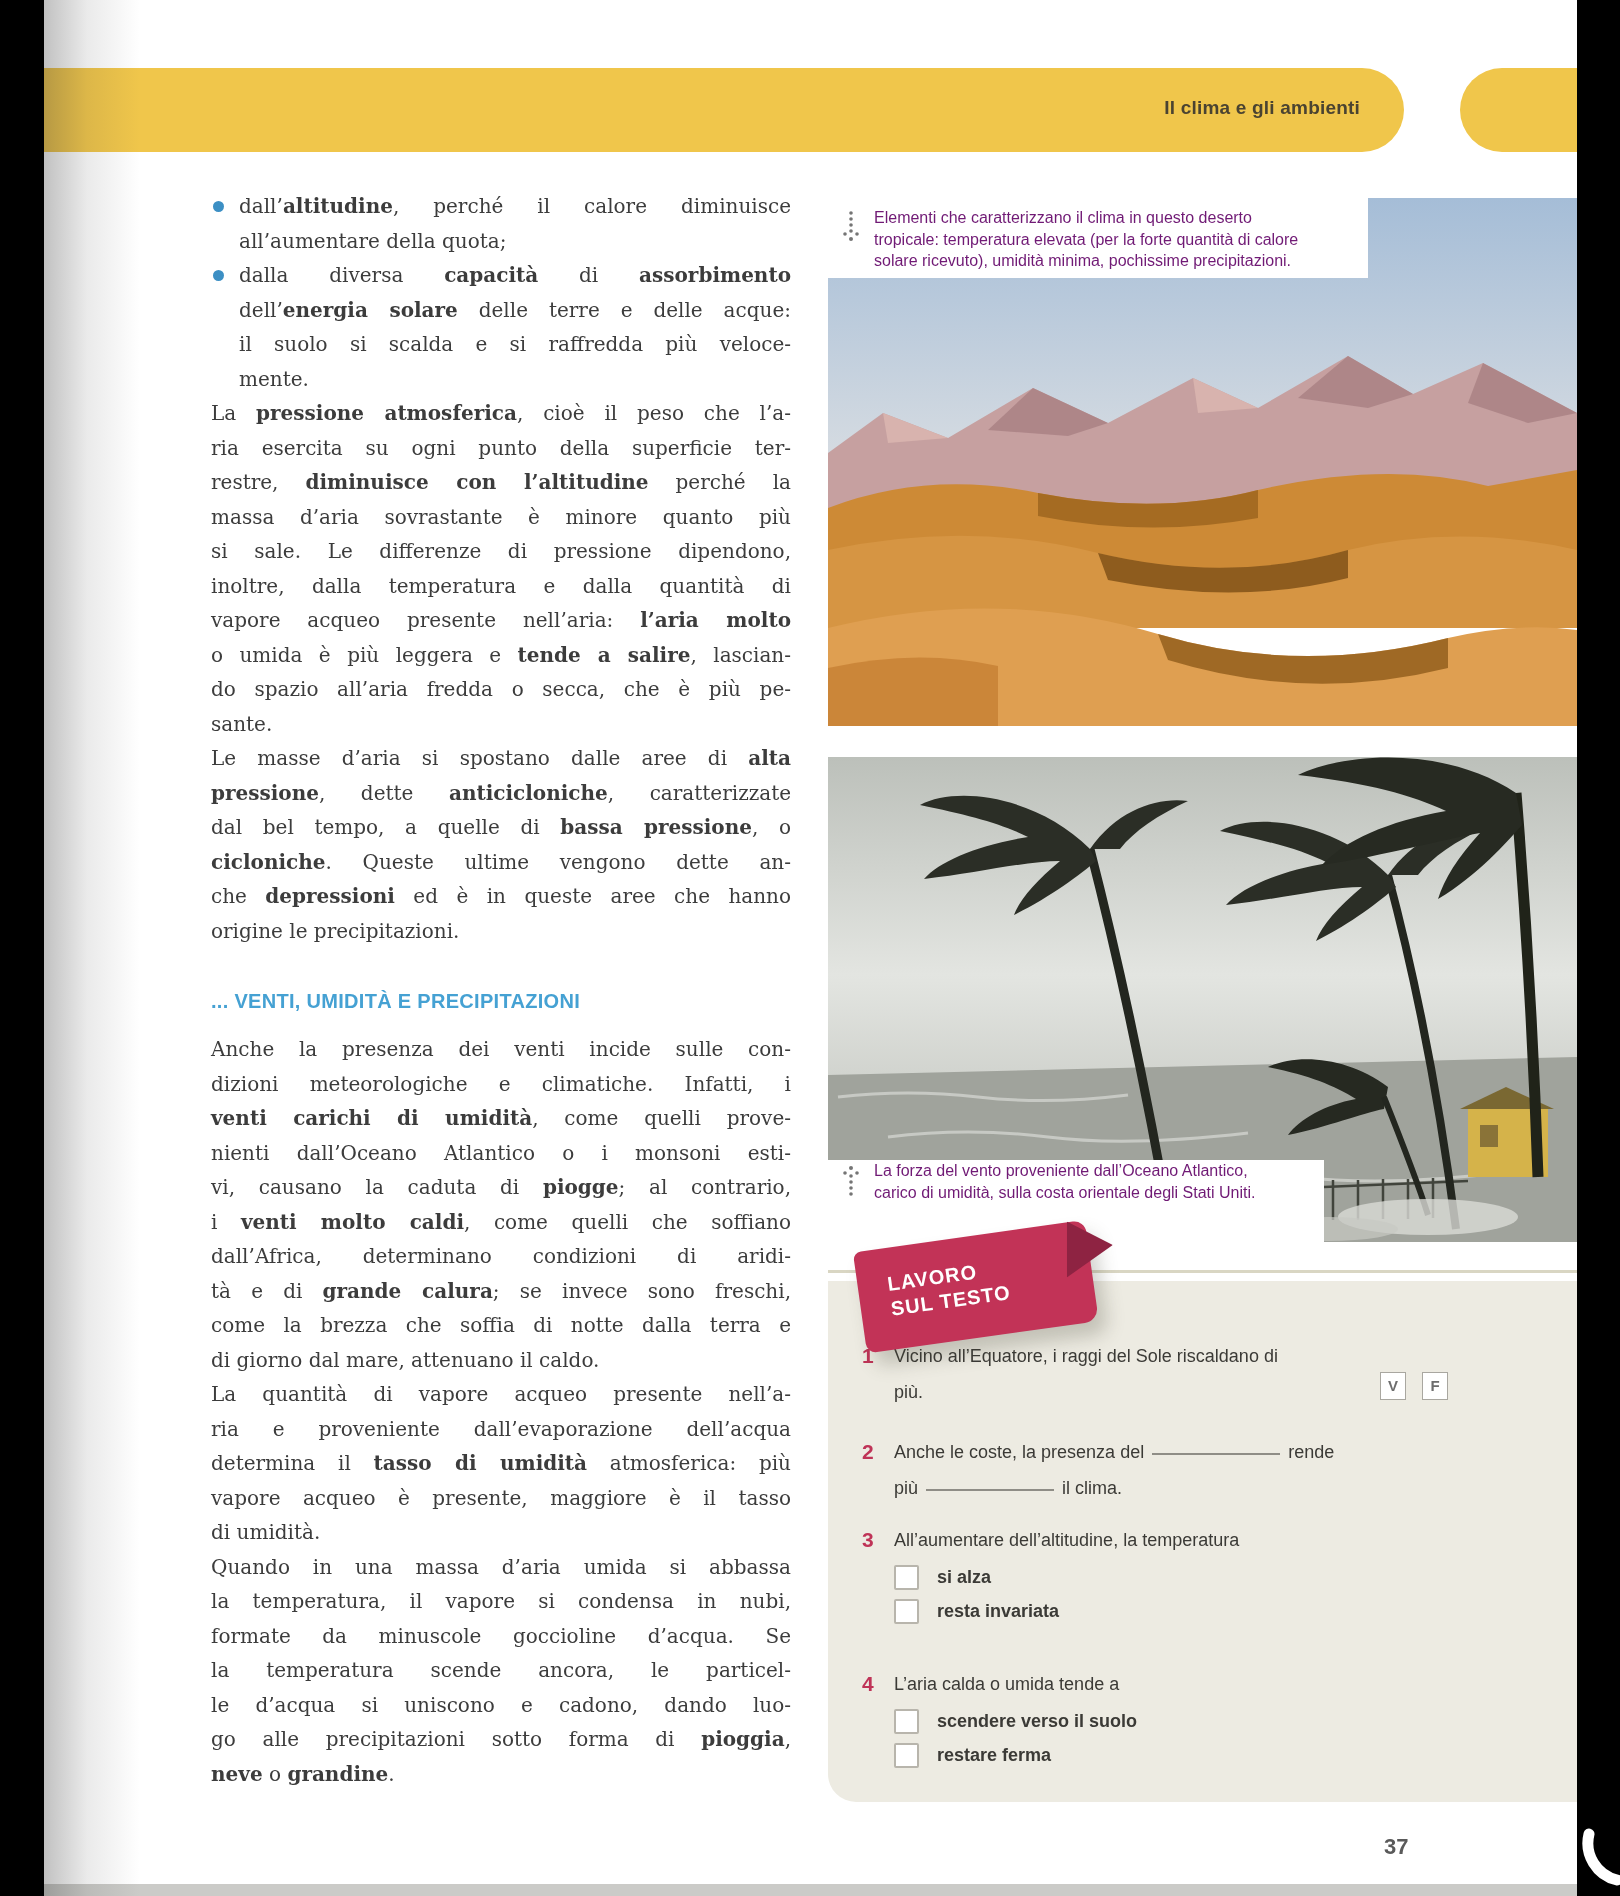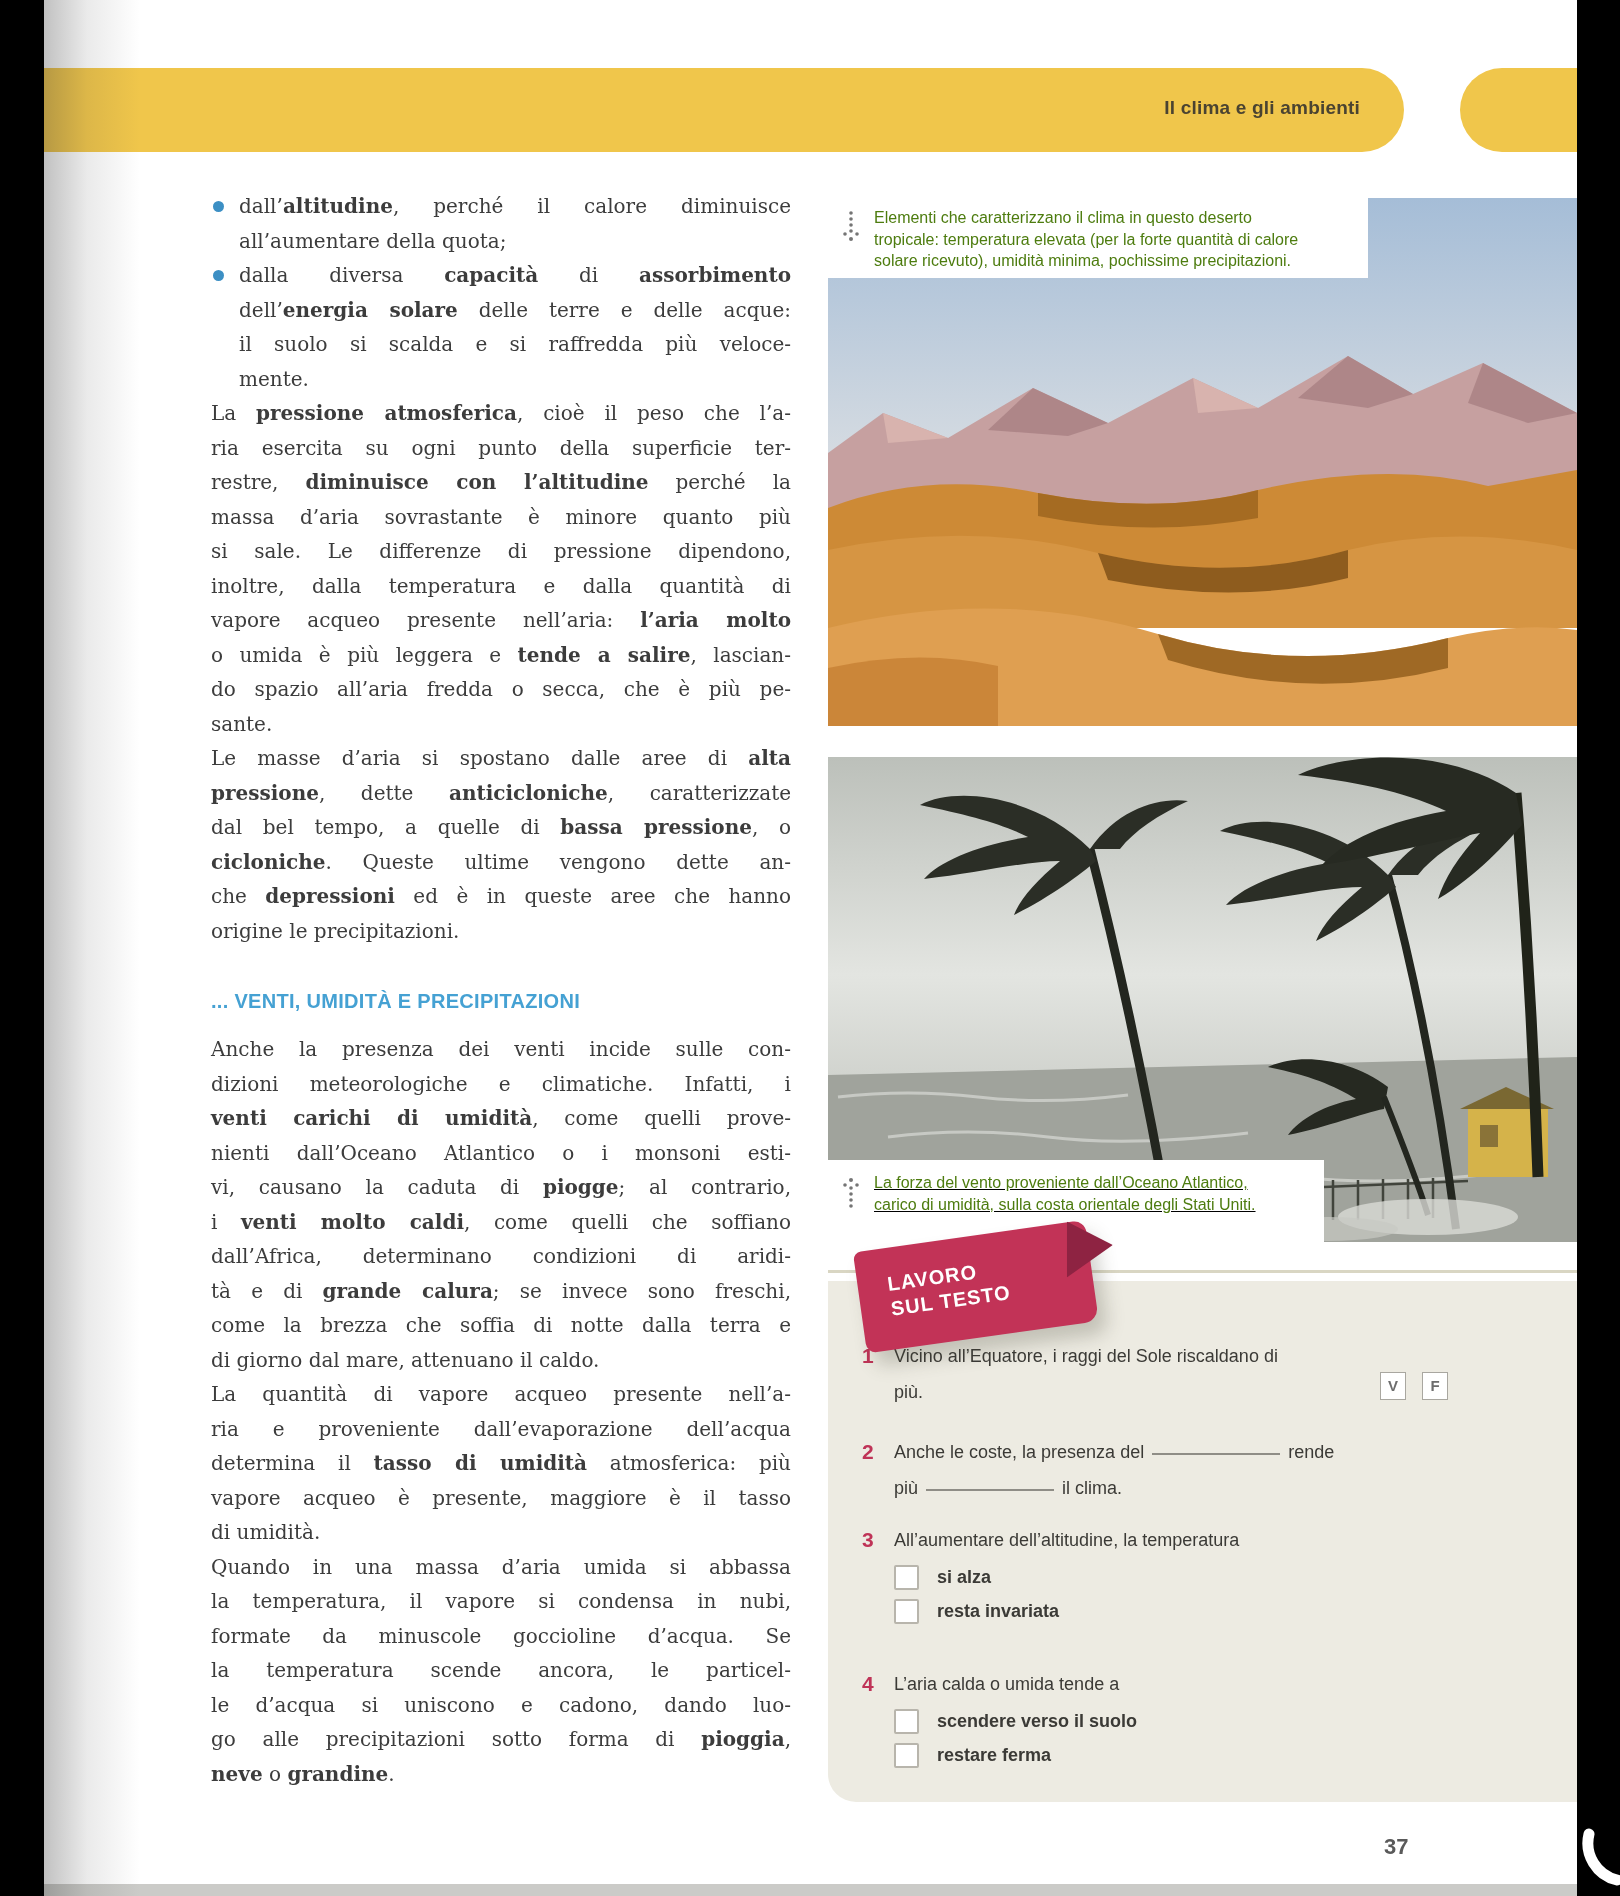--- a/index.html
+++ b/index.html
@@ -31,23 +31,23 @@
 
   
   .photo { position:absolute; left:828px; width:749px; overflow:hidden; }
   .photo svg { display:block; width:100%; height:100%; }
   .photo-desert { top:198px; height:528px; }
   .photo-storm  { top:757px; height:485px; }
 
   
   .caption { position:absolute; background:#ffffff; display:flex; z-index:5; padding:9px 12px 8px 12px; }
   .caption1 { left:828px; top:198px; width:540px; height:80px; }
-  .caption2 { left:828px; top:1160px; width:496px; height:83px; padding-top:12px;text-decoration:underline; }
+  .caption2 { left:828px; top:1160px; width:496px; height:83px; padding-top:0; }
   .cap-icon { width:34px; flex:0 0 34px; padding-top:3px; }
-  .cap-text { font-size:16px; line-height:21.5px; color:#4d7c0f; }
+  .cap-text { font-size:16px; line-height:21.5px; color:#701a75; }
   .capt .ln { text-align:left; text-align-last:left; line-height:21.5px; }
 
   
   .ws-line  { position:absolute; left:828px; top:1270px; width:749px; height:3px; background:#d9d6c3; }
   .ws-panel { position:absolute; left:828px; top:1281px; width:749px; height:521px; background:#edebe2; border-radius:0 0 0 28px; }
   .ribbon { position:absolute; left:860px; top:1252px; width:234px; height:102px; background:#c23357; border-radius:8px 12px 14px 10px;
             transform:rotate(-8deg); transform-origin:left center; z-index:6; padding:24px 0 0 30px;
             box-shadow:8px 14px 18px rgba(70,70,55,.25); }
   .ribbon::after { content:""; position:absolute; right:-24px; top:2px; width:46px; height:56px; background:#8e2342;
                    clip-path:polygon(0 0,100% 42%,0 100%); z-index:-1; transform:rotate(8deg); }

